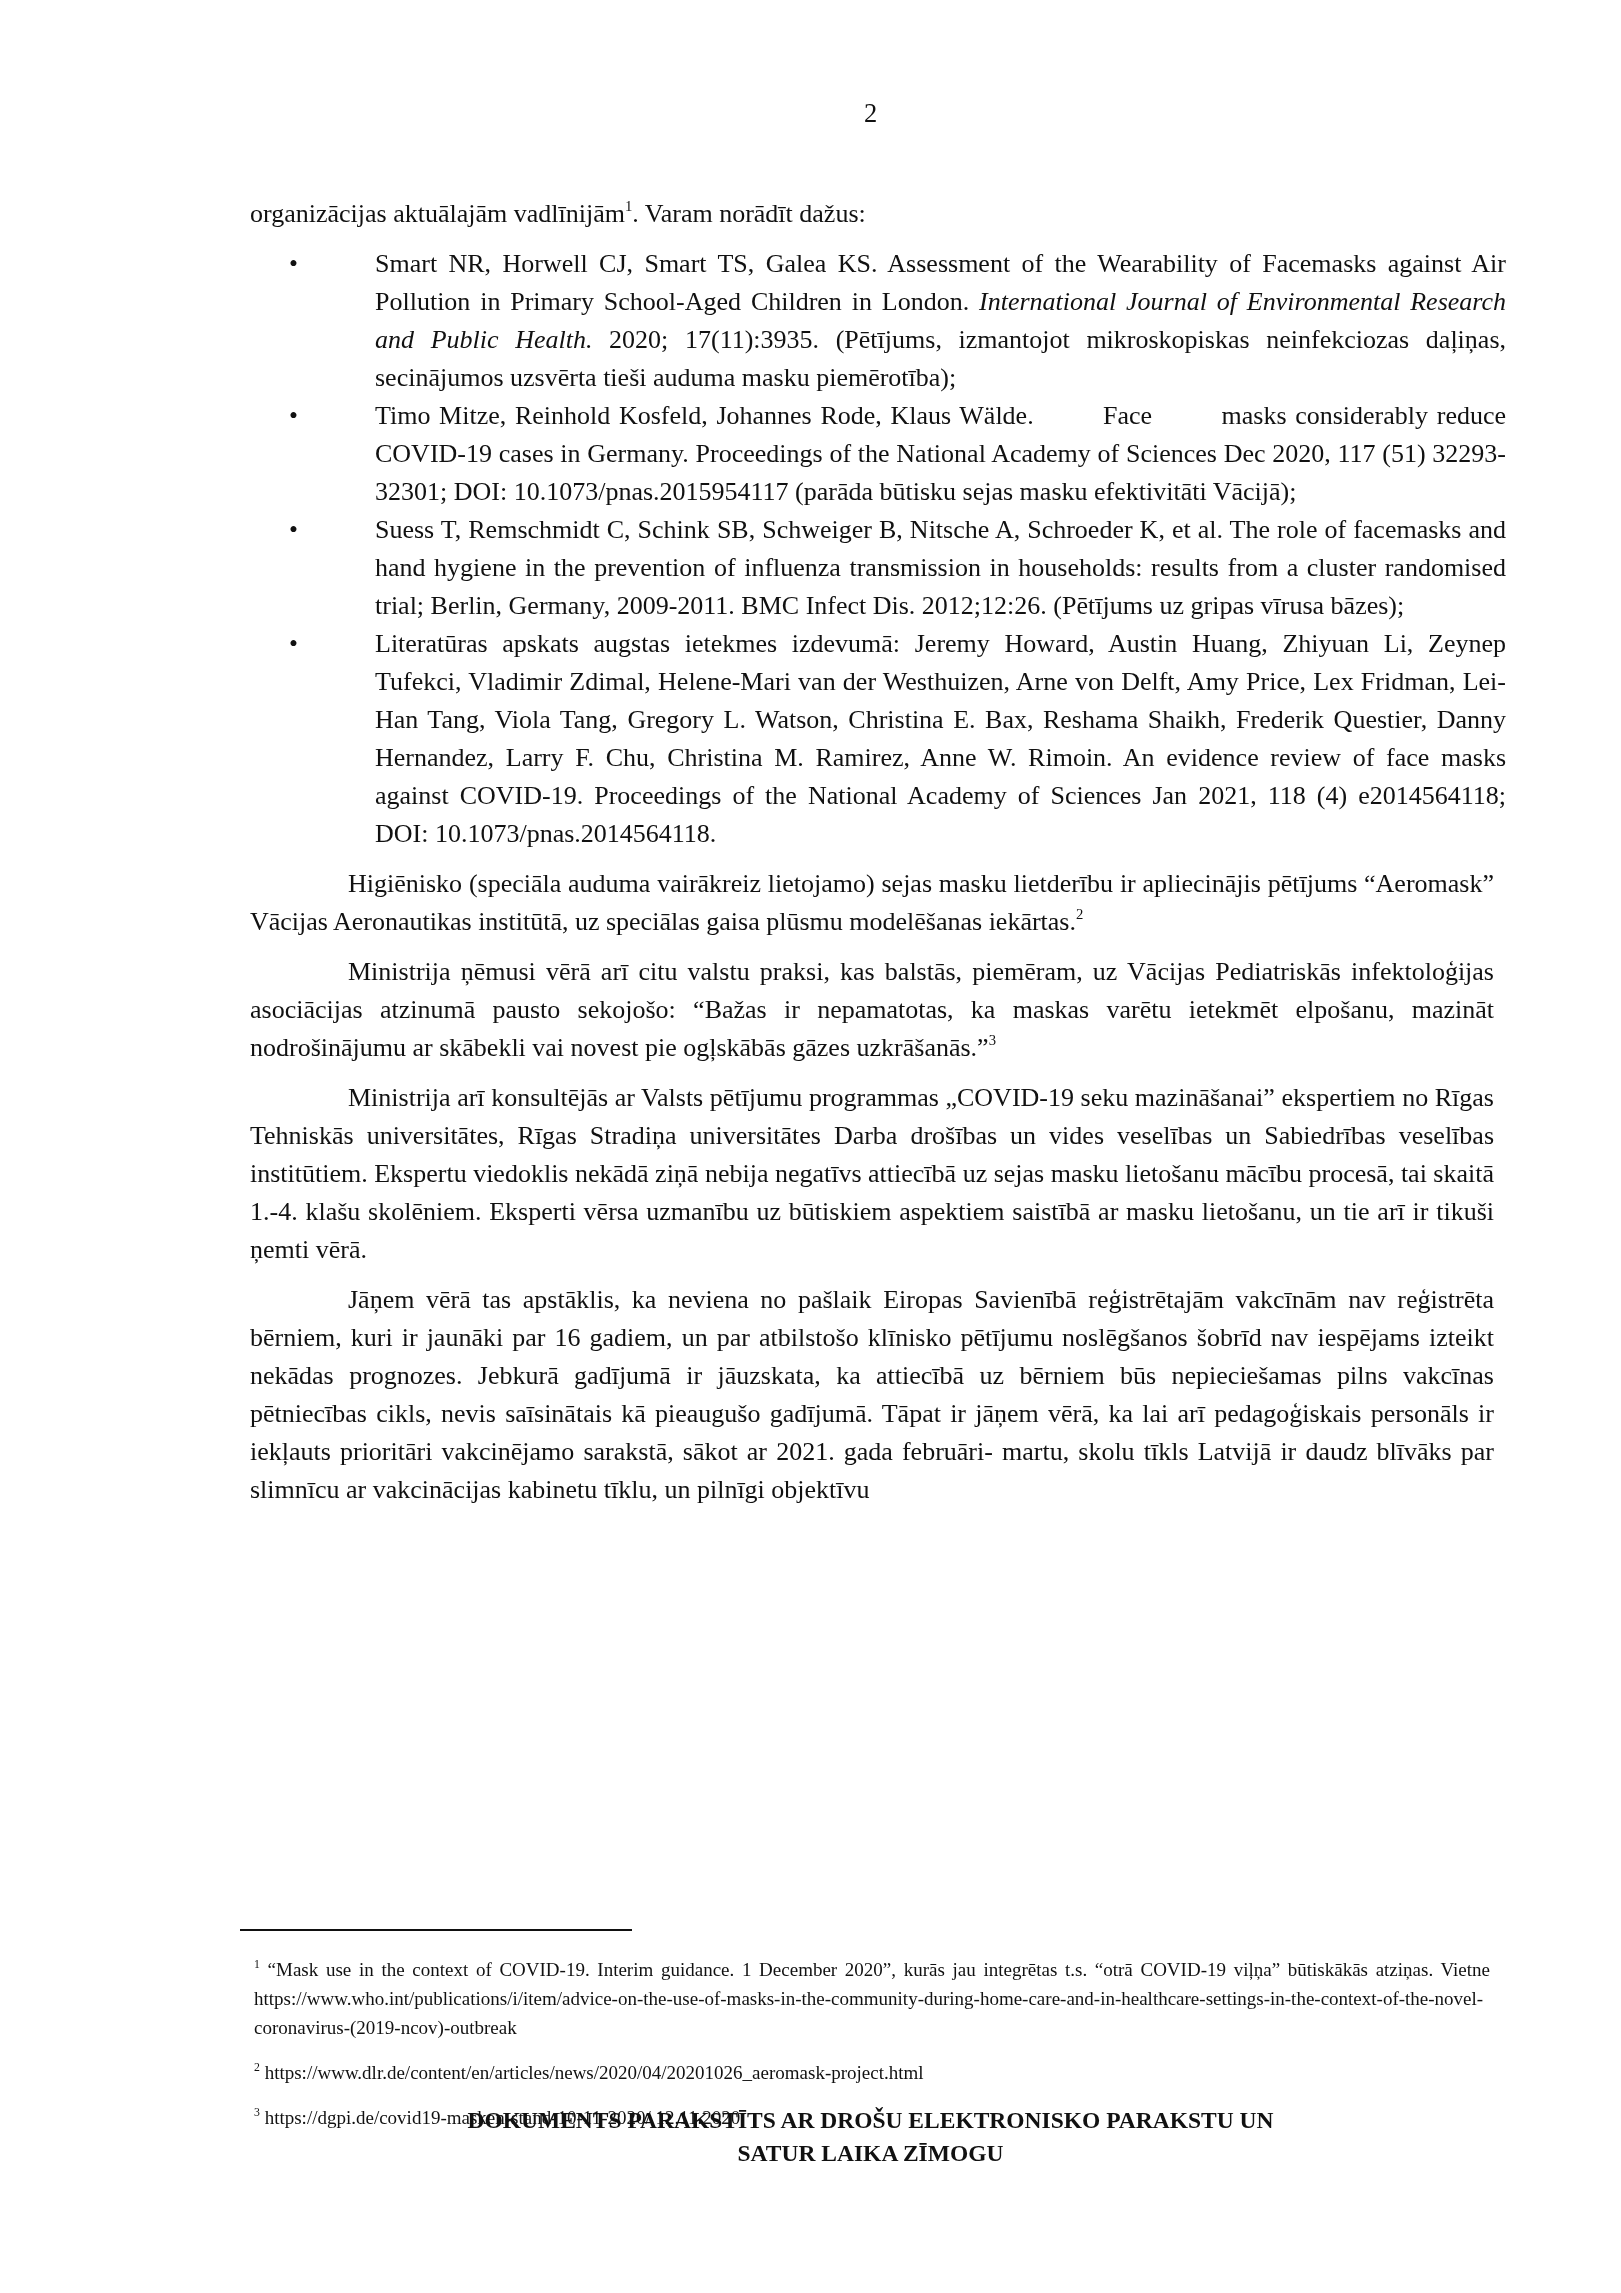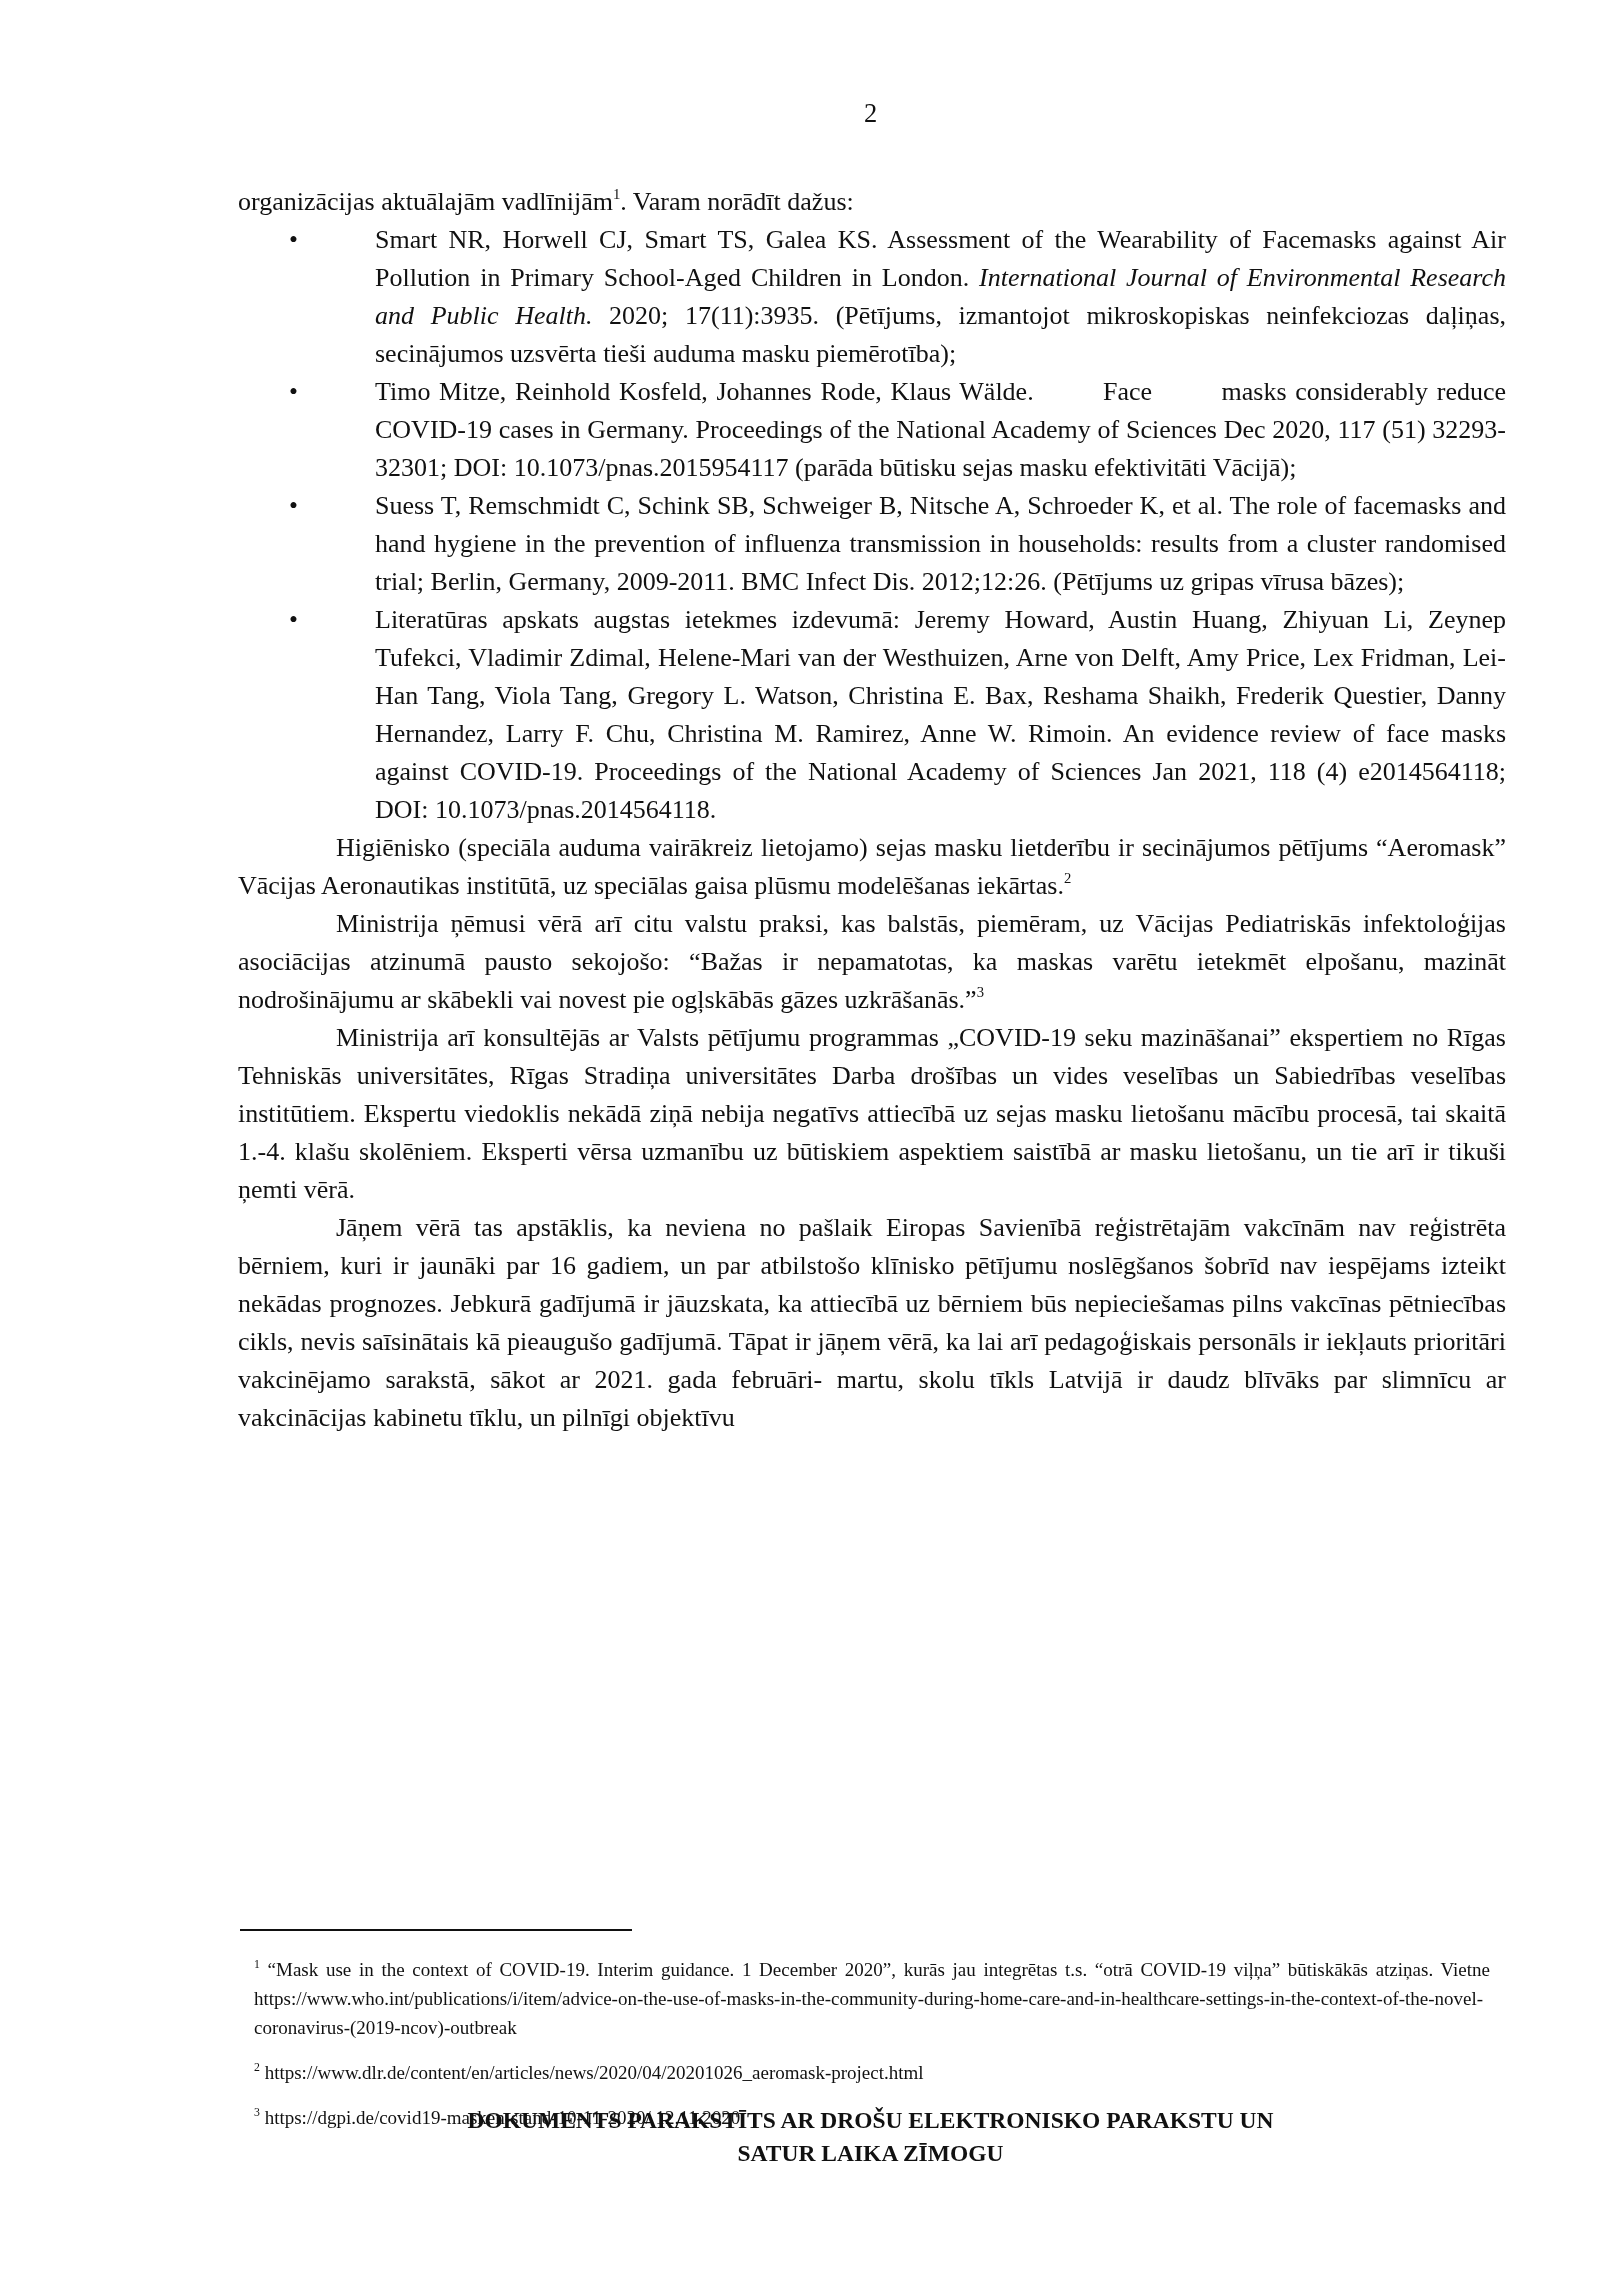--- a/index.html
+++ b/index.html
@@ -2,21 +2,21 @@
 <html><head>
 <meta charset="utf-8">
 <style>
   html, body { margin: 0; padding: 0; background: #ffffff; }
   body { width: 1621px; height: 2294px; position: relative; overflow: hidden;
          font-family: "Liberation Serif", "DejaVu Serif", serif; color: #111111; }
   .page-num { position: absolute; top: 98px; left: 0; width: 1741px; text-align: center;
               font-size: 26.5px; }
   .body { position: absolute; left: 238px; top: 183px; width: 1268px;
           font-size: 26px; line-height: 38px; text-align: justify; }
-  .body p { margin: 0; }
+  .body p { margin: 12px; }
   .indent { text-indent: 98px; }
   ul.refs { list-style: none; margin: 0; padding: 0; }
   ul.refs li { position: relative; padding-left: 137px; text-align: justify; }
   ul.refs li .bullet { position: absolute; left: 51px; top: 0; font-size: 25.5px; }
   sup { font-size: 14.7px; line-height: 0; vertical-align: 10.8px; }
   .sep { position: absolute; left: 240px; top: 1929px; width: 392px; height: 2px; background: #111; }
   .footnotes { position: absolute; left: 238px; top: 1939px; width: 1268px;
                font-size: 19px; line-height: 29px; text-align: justify; }
   .footnotes p { margin: 16px; }
   .footnotes sup { font-size: 11.8px; vertical-align: 7.8px; }
@@ -43,21 +43,21 @@
       <span class="bullet">•</span><span style="white-space: pre-wrap;">Timo Mitze, Reinhold Kosfeld, Johannes Rode, Klaus Wälde.        Face        masks considerably reduce COVID-19 cases in Germany. Proceedings of the National Academy of Sciences Dec 2020, 117 (51) 32293-32301; DOI: 10.1073/pnas.2015954117 (parāda būtisku sejas masku efektivitāti Vācijā);</span>
     </li>
     <li>
       <span class="bullet">•</span><span>Suess T, Remschmidt C, Schink SB, Schweiger B, Nitsche A, Schroeder K, et al. The role of facemasks and hand hygiene in the prevention of influenza transmission in households: results from a cluster randomised trial; Berlin, Germany, 2009-2011. BMC Infect Dis. 2012;12:26. (Pētījums uz gripas vīrusa bāzes);</span>
     </li>
     <li>
       <span class="bullet">•</span><span>Literatūras apskats augstas ietekmes izdevumā: Jeremy Howard, Austin Huang, Zhiyuan Li, Zeynep Tufekci, Vladimir Zdimal, Helene-Mari van der Westhuizen, Arne von Delft, Amy Price, Lex Fridman, Lei-Han Tang, Viola Tang, Gregory L. Watson, Christina E. Bax, Reshama Shaikh, Frederik Questier, Danny Hernandez, Larry F. Chu, Christina M. Ramirez, Anne W. Rimoin. An evidence review of face masks against COVID-19. Proceedings of the National Academy of Sciences Jan 2021, 118 (4) e2014564118; DOI: 10.1073/pnas.2014564118.</span>
     </li>
   </ul>
 
-  <p class="indent"><span>Higiēnisko (speciāla auduma vairākreiz lietojamo) sejas masku lietderību ir secinājumos pētījums “Aeromask” Vācijas Aeronautikas institūtā, uz speciālas gaisa plūsmu modelēšanas iekārtas.</span><sup>2</sup></p>
+  <p class="indent"><span>Higiēnisko (speciāla auduma vairākreiz lietojamo) sejas masku lietderību ir apliecinājis pētījums “Aeromask” Vācijas Aeronautikas institūtā, uz speciālas gaisa plūsmu modelēšanas iekārtas.</span><sup>2</sup></p>
   <p class="indent"><span>Ministrija ņēmusi vērā arī citu valstu praksi, kas balstās, piemēram, uz Vācijas Pediatriskās infektoloģijas asociācijas atzinumā pausto sekojošo: “Bažas ir nepamatotas, ka maskas varētu ietekmēt elpošanu, mazināt nodrošinājumu ar skābekli vai novest pie ogļskābās gāzes uzkrāšanās.”</span><sup>3</sup></p>
   <p class="indent"><span>Ministrija arī konsultējās ar Valsts pētījumu programmas „COVID-19 seku mazināšanai” ekspertiem no Rīgas Tehniskās universitātes, Rīgas Stradiņa universitātes Darba drošības un vides veselības un Sabiedrības veselības institūtiem. Ekspertu viedoklis nekādā ziņā nebija negatīvs attiecībā uz sejas masku lietošanu mācību procesā, tai skaitā 1.-4. klašu skolēniem. Eksperti vērsa uzmanību uz būtiskiem aspektiem saistībā ar masku lietošanu, un tie arī ir tikuši ņemti vērā.</span></p>
   <p class="indent"><span>Jāņem vērā tas apstāklis, ka neviena no pašlaik Eiropas Savienībā reģistrētajām vakcīnām nav reģistrēta bērniem, kuri ir jaunāki par 16 gadiem, un par atbilstošo klīnisko pētījumu noslēgšanos šobrīd nav iespējams izteikt nekādas prognozes. Jebkurā gadījumā ir jāuzskata, ka attiecībā uz bērniem būs nepieciešamas pilns vakcīnas pētniecības cikls, nevis saīsinātais kā pieaugušo gadījumā. Tāpat ir jāņem vērā, ka lai arī pedagoģiskais personāls ir iekļauts prioritāri vakcinējamo sarakstā, sākot ar 2021. gada februāri- martu, skolu tīkls Latvijā ir daudz blīvāks par slimnīcu ar vakcinācijas kabinetu tīklu, un pilnīgi objektīvu</span></p>
 </div>
 
 <div class="sep"></div>
 
 <div class="footnotes">
   <p><sup>1</sup><span> “Mask use in the context of COVID-19. Interim guidance. 1 December 2020”, kurās jau integrētas t.s. “otrā COVID-19 viļņa” būtiskākās atziņas. Vietne https://www.who.int/publications/i/item/advice-on-the-use-of-masks-in-the-community-during-home-care-and-in-healthcare-settings-in-the-context-of-the-novel-coronavirus-(2019-ncov)-outbreak</span></p>
   <p class="nojust"><sup>2</sup><span> https://www.dlr.de/content/en/articles/news/2020/04/20201026_aeromask-project.html</span></p>

